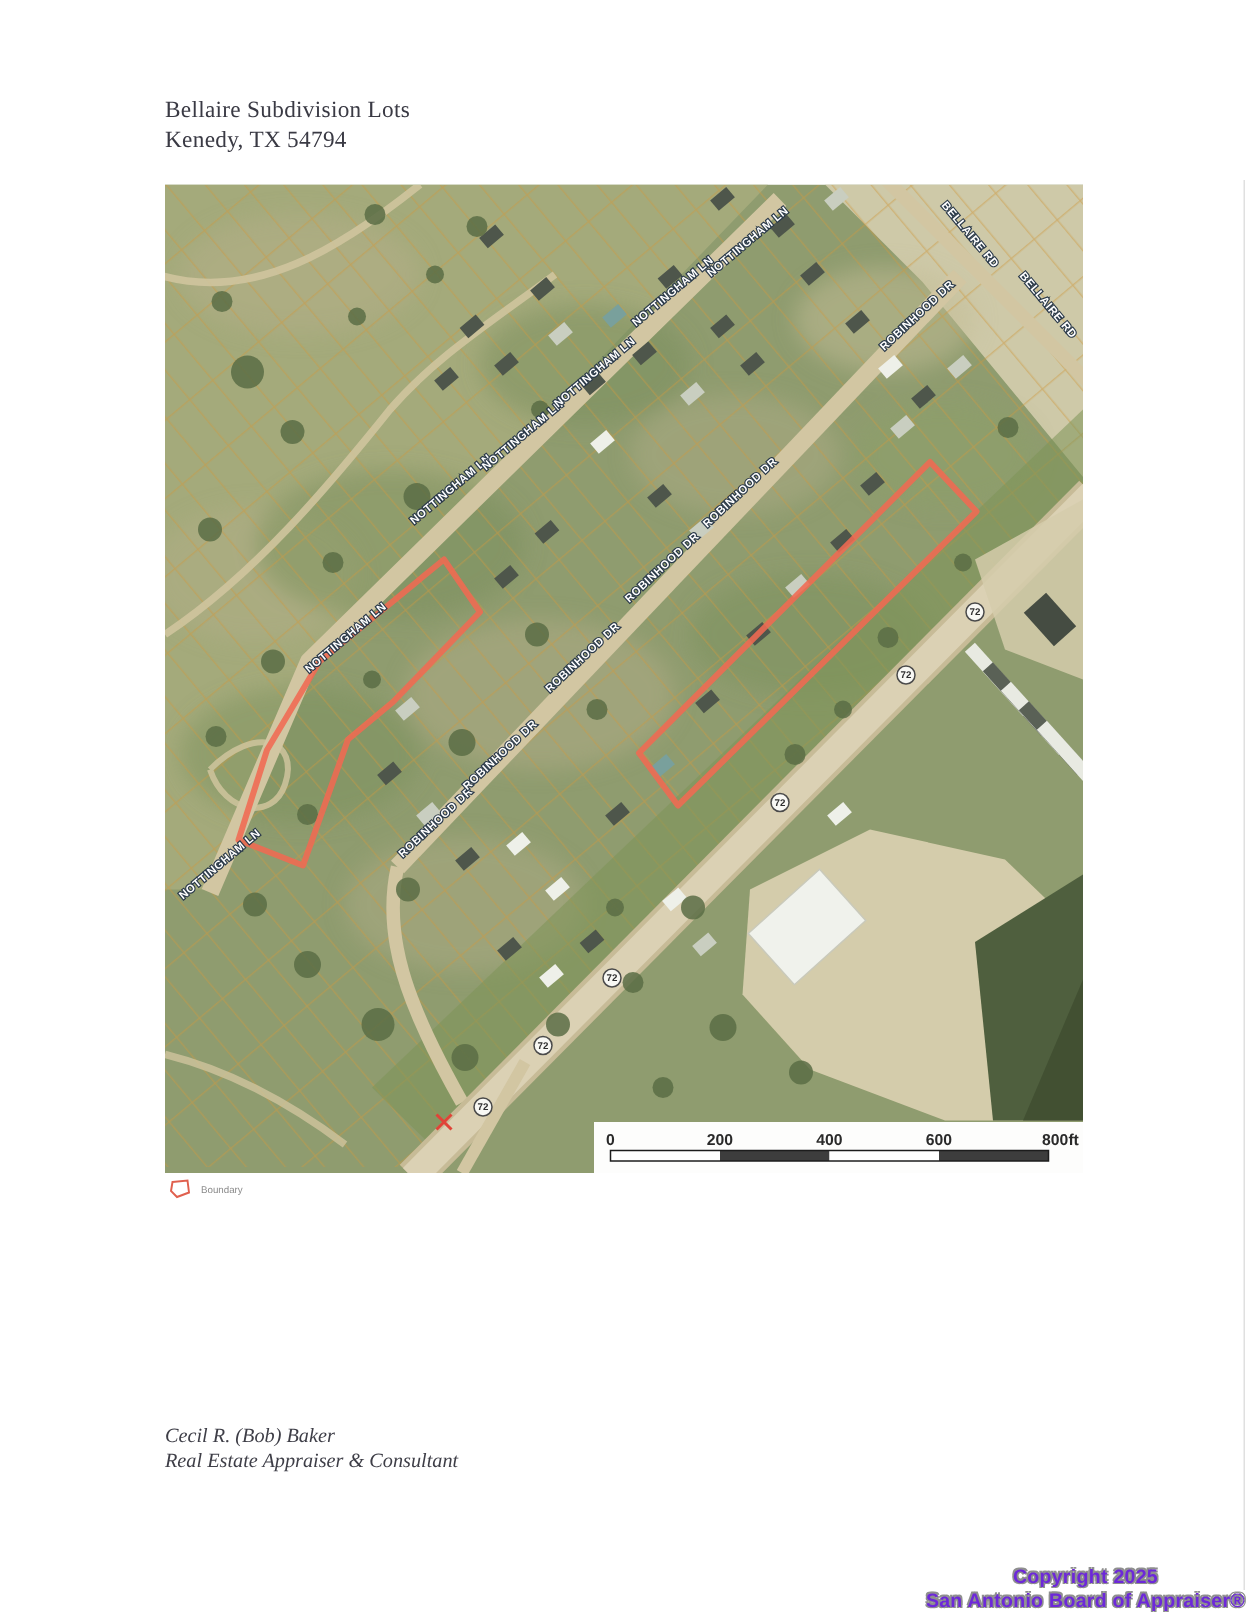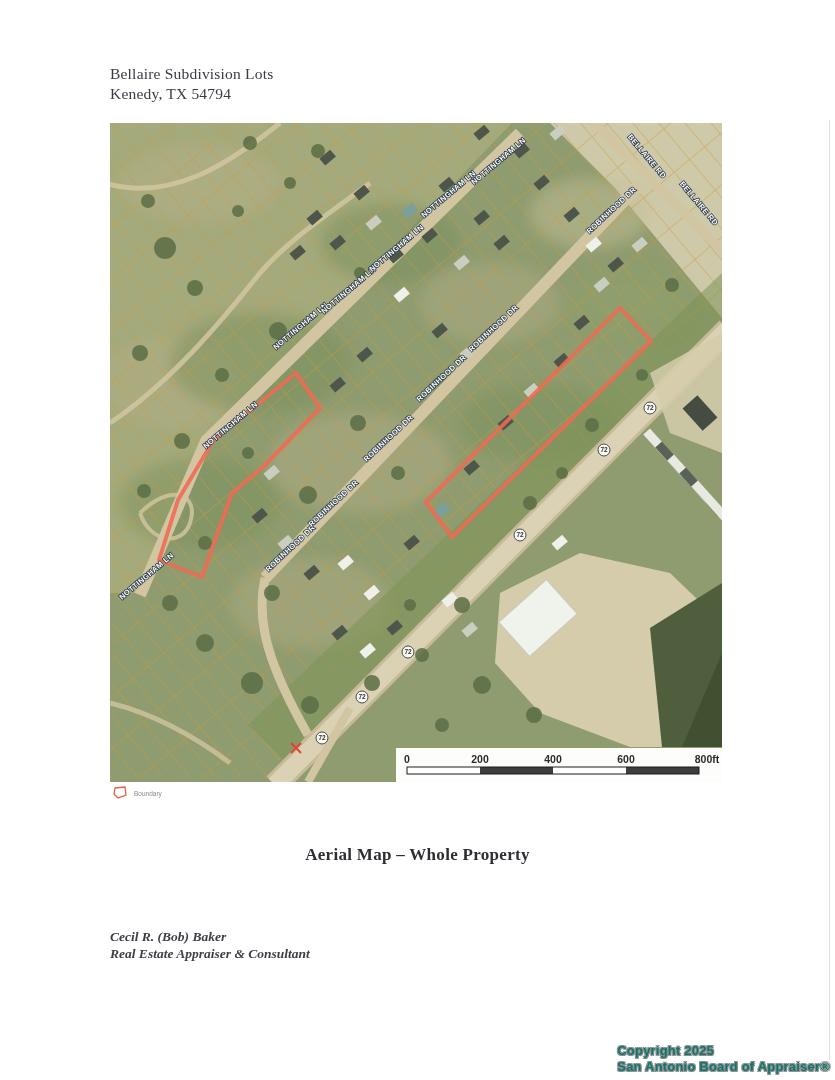--- a/index.html
+++ b/index.html
@@ -5,25 +5,25 @@
   html,body{margin:0;padding:0;background:#ffffff;}
   .page{position:relative;width:835px;height:1080px;background:#ffffff;overflow:hidden;
         font-family:"Liberation Serif",serif;}
   .header{position:absolute;left:110px;top:64px;font-size:15.5px;line-height:1.32;
           color:#3a3a44;letter-spacing:.2px;}
   .map-wrap{position:absolute;left:110px;top:123px;width:612px;height:659px;}
   .legend{position:absolute;left:112px;top:786px;display:flex;align-items:center;gap:6px;}
   .legend-label{font-family:"Liberation Sans",sans-serif;font-size:6.5px;color:#8b8b8b;}
   .caption{position:absolute;left:0;top:845px;width:835px;text-align:center;
            font-weight:bold;font-size:17px;color:#2d2d34;letter-spacing:.3px;}
-  .footer{position:absolute;left:110px;top:928px;font-style:italic;font-weight:bold;
+  .footer{position:absolute;left:110px;top:948px;font-style:italic;font-weight:normal;
           font-size:13.5px;line-height:1.28;color:#3e3e47;}
-  .watermark{position:absolute;right:5px;top:1043px;text-align:left;
+  .watermark{position:absolute;right:5px;top:1043px;text-align:center;
              font-family:"Liberation Sans",sans-serif;font-weight:bold;font-size:13px;
-             line-height:1.22;color:#0f766e;letter-spacing:.2px;
+             line-height:1.22;color:#6d28d9;letter-spacing:.2px;
              text-shadow:-1px -1px 0 #8f8f8f,1px -1px 0 #8f8f8f,-1px 1px 0 #8f8f8f,1px 1px 0 #8f8f8f;}
   .scan-line{position:absolute;left:829px;top:120px;width:1px;height:940px;background:#cccccc;opacity:.6;}
 </style>
 </head>
 <body>
 
 <div class="page">
 
   <div class="header">
     <div>Bellaire Subdivision Lots</div>
@@ -239,21 +239,20 @@
     </svg>
   </div>
 
   <div class="legend">
     <svg width="16" height="14">
       <polygon points="3,2 13,1 14,9 6,12 2,8" fill="none" stroke="#e0604e" stroke-width="1.3"></polygon>
     </svg>
     <span class="legend-label">Boundary</span>
   </div>
 
-  <div class="caption">Aerial Map – Whole Property</div>
 
   <div class="footer">
     <div>Cecil R. (Bob) Baker</div>
     <div>Real Estate Appraiser &amp; Consultant</div>
   </div>
 
   <div class="watermark">
     <div>Copyright 2025</div>
     <div>San Antonio Board of Appraiser®</div>
   </div>

